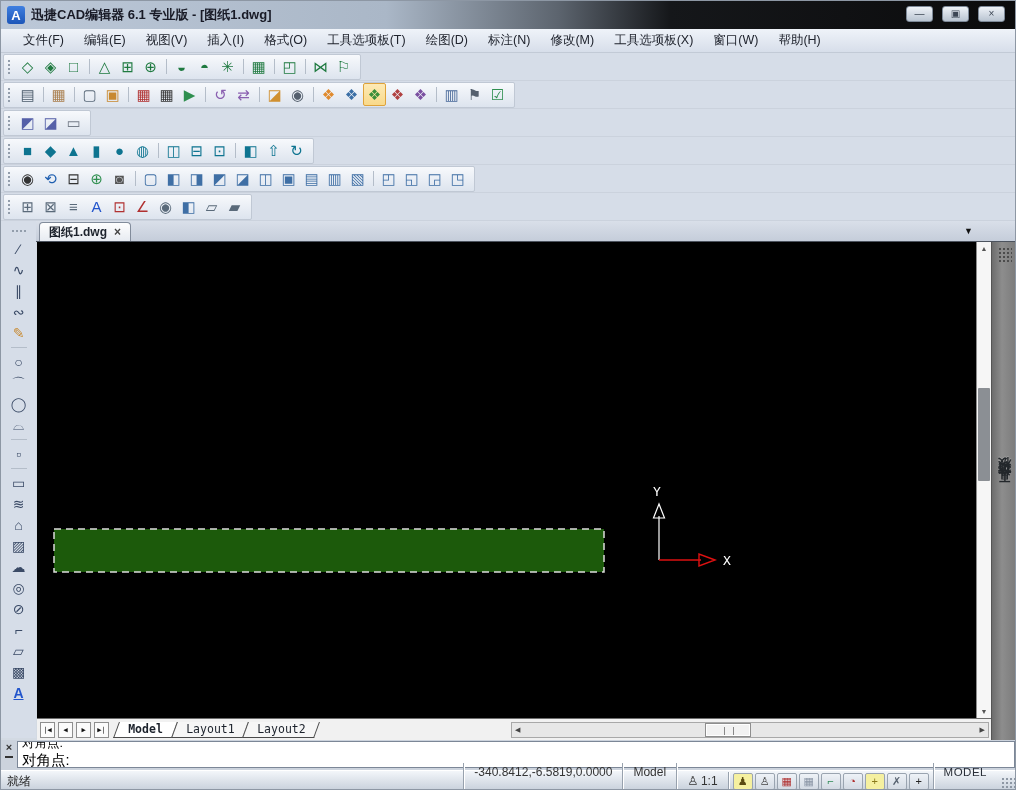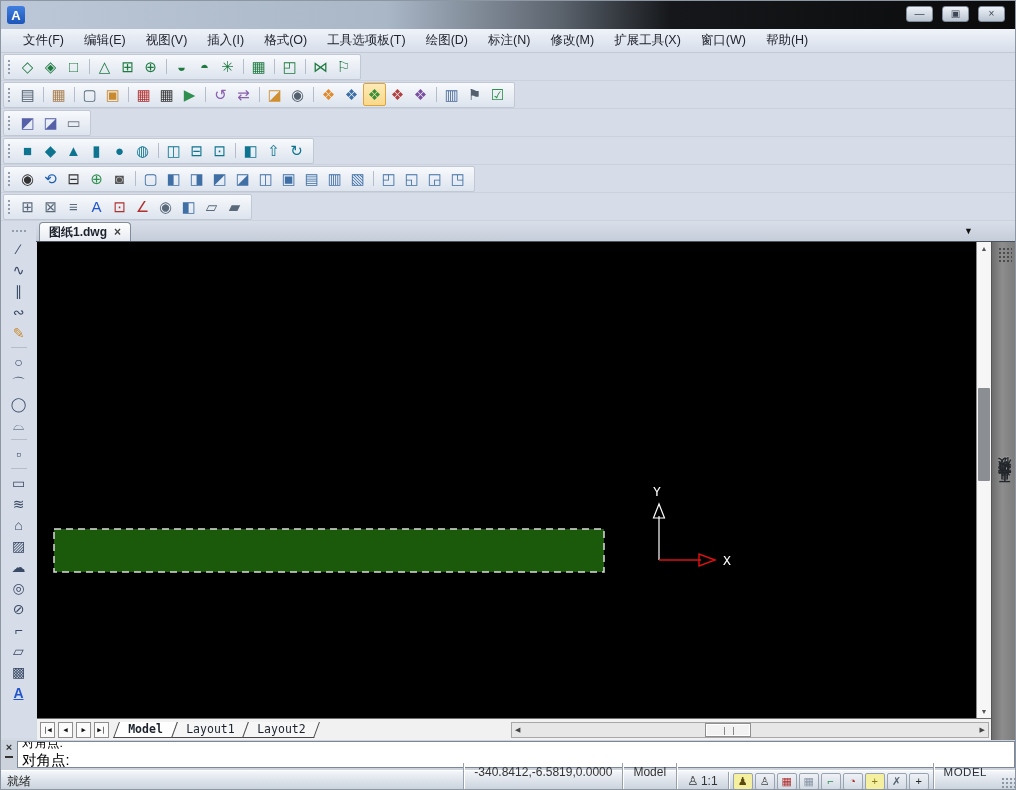--- a/index.html
+++ b/index.html
@@ -123,40 +123,41 @@
   .sgrip { width:14px; height:14px; margin:0 2px 0 4px; align-self:flex-end;
     background-image:radial-gradient(circle,#8d97a4 1px,transparent 1.3px); background-size:4px 4px; }
 </style>
 </head>
 <body>
 
 <div id="app">
 
   <div class="titlebar">
     <div class="applogo">A</div>
+    <div class="apptitle">迅捷CAD编辑器 6.1 专业版  - [图纸1.dwg]</div>
     <div class="winbtns">
 
     <div class="winbtn"><span>—</span></div>
         <div class="winbtn"><span>▣</span></div>
         <div class="winbtn"><span>×</span></div>
       </div>
   </div>
 
   <div class="menubar">
 
   <div class="mi"><span>文件(F)</span></div>
       <div class="mi"><span>编辑(E)</span></div>
       <div class="mi"><span>视图(V)</span></div>
       <div class="mi"><span>插入(I)</span></div>
       <div class="mi"><span>格式(O)</span></div>
       <div class="mi"><span>工具选项板(T)</span></div>
       <div class="mi"><span>绘图(D)</span></div>
       <div class="mi"><span>标注(N)</span></div>
       <div class="mi"><span>修改(M)</span></div>
-      <div class="mi"><span>扩展工具(X)</span></div>
+      <div class="mi"><span>工具选项板(X)</span></div>
       <div class="mi"><span>窗口(W)</span></div>
       <div class="mi"><span>帮助(H)</span></div>
     </div>
 
   <div class="trow" style="top:52px">
     <div class="tbar">
 
     <button class="tb" style="color: rgb(31, 122, 64);">
           <span>◇</span>
         </button>

